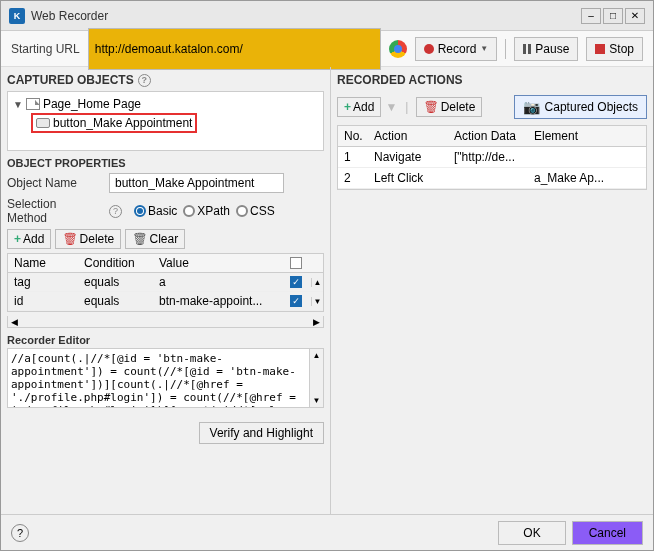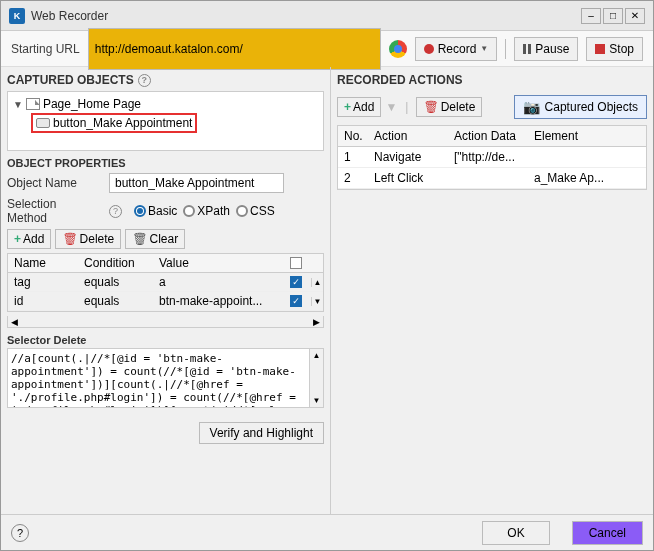--- a/index.html
+++ b/index.html
@@ -90,21 +90,21 @@
     .actions-header { display: flex; background: #f5f5f5; border-bottom: 1px solid #ccc; }
     .actions-row { display: flex; border-bottom: 1px solid #eee; }
     .a-col-no { width: 30px; padding: 3px 6px; }
     .a-col-action { width: 80px; padding: 3px 6px; }
     .a-col-data { width: 80px; padding: 3px 6px; overflow: hidden; text-overflow: ellipsis; white-space: nowrap; }
     .a-col-elem { flex: 1; padding: 3px 6px; overflow: hidden; text-overflow: ellipsis; white-space: nowrap; }
 
     .bottom-bar { border-top: 1px solid #ccc; background: #f0f0f0; padding: 6px 10px; display: flex; align-items: center; justify-content: space-between; height: 36px; }
     .bottom-left { display: flex; align-items: center; }
     .bottom-help { width: 18px; height: 18px; border: 1px solid #888; border-radius: 50%; display: flex; align-items: center; justify-content: center; font-size: 11px; cursor: pointer; }
-    .bottom-right { display: flex; gap: 22px; margin-left: 44px; }
+    .bottom-right { display: flex; gap: 6px; margin-left: 44px; }
     .ok-btn { background: #f0f0f0; border: 1px solid #bbb; padding: 3px 24px; cursor: pointer; height: 24px; }
     .cancel-btn { background: #8b5cf6; border: 1px solid #bbb; padding: 3px 16px; cursor: pointer; height: 24px; }
 
     .table-inner { flex: 1; }
   </style>
 </head>
 <body>
 
 <div class="window">
 
@@ -245,21 +245,21 @@
           </div>
         </div>
         <div style="height:12px;background:#f0f0f0;border:1px solid #ccc;border-top:none;display:flex;align-items:center;">
           <span style="font-size:9px;padding:0 3px;">◀</span>
           <div style="flex:1;"></div>
           <span style="font-size:9px;padding:0 3px;">▶</span>
         </div>
       </div>
 
       <div class="selector-editor">
-        <div class="selector-label">Selector Delete</div>
+        <div class="selector-label">Recorder Editor</div>
         <div style="display:flex;gap:0;">
           <textarea class="selector-textarea" style="flex: 1 1 0%;">//a[count(.|//*[@id = 'btn-make-appointment']) = count(//*[@id = 'btn-make-appointment'])][count(.|//*[@href = './profile.php#login']) = count(//*[@href = './profile.php#login'])][count(.|//*[@class = 'btn</textarea>
           <div style="width:14px;background:#f0f0f0;border:1px solid #ccc;border-left:none;display:flex;flex-direction:column;align-items:center;justify-content:space-between;padding:2px 0;">
             <span style="font-size:8px;">▲</span>
             <span style="font-size:8px;">▼</span>
           </div>
         </div>
         <button class="verify-btn">Verify and Highlight</button>
       </div>
 

